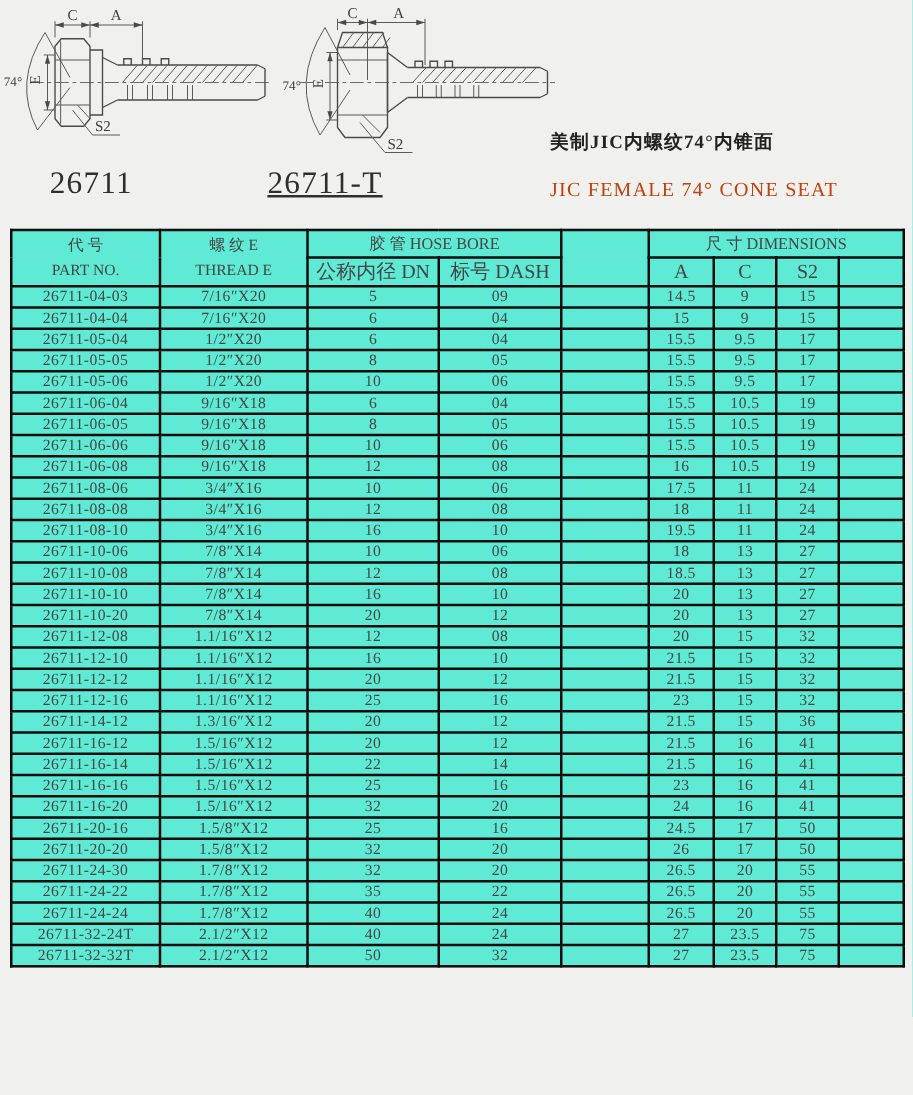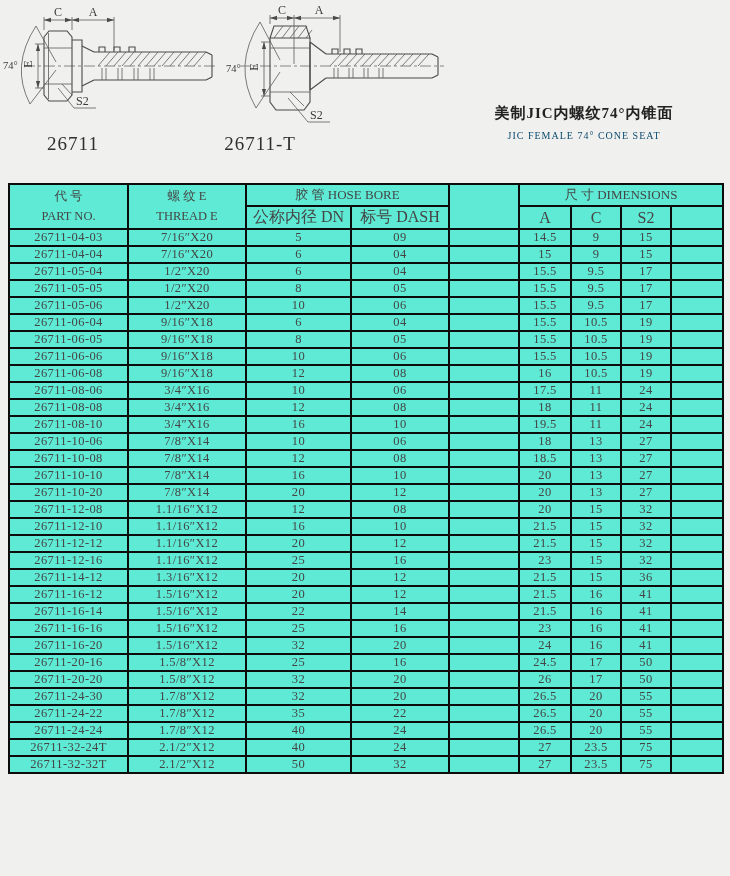--- a/index.html
+++ b/index.html
@@ -14,30 +14,30 @@
   #draw-left{left:2px;}
   #draw-right{left:222px;}
   .drawing svg{display:block;}
   .dwg-line{stroke:#4a4a4a;stroke-width:1.1;fill:none;}
   .dwg-thin{stroke:#5a5a5a;stroke-width:0.8;fill:none;}
   .dwg-center{stroke:#6a6a6a;stroke-width:0.8;fill:none;stroke-dasharray:11 3 3 3;}
   .dwg-arrow{fill:#4a4a4a;stroke:none;}
   .dwg-text{font-family:"Liberation Serif","DejaVu Serif",serif;font-size:12px;fill:#3b3b3b;}
   .dwg-text-sm{font-family:"Liberation Serif","DejaVu Serif",serif;font-size:10.5px;fill:#3b3b3b;}
   .caption{
-    position:absolute;top:133px;font-size:19px;letter-spacing:1px;
+    position:absolute;top:133px;font-size:25px;letter-spacing:1px;
     color:#2f2f2f;text-align:center;width:130px;
   }
   #caption-left{left:8px;}
-  #caption-right{left:195px;}
+  #caption-right{left:195px;text-decoration:underline;}
   .title-block{
-    position:absolute;left:440px;top:104px;width:288px;text-align:center;
+    position:absolute;left:440px;top:104px;width:288px;
   }
   .title-cn{font-size:15px;font-weight:bold;color:#222;letter-spacing:1px;}
-  .title-en{font-size:10px;color:#0c4a6e;margin-top:7px;letter-spacing:1px;white-space:nowrap;}
+  .title-en{font-size:16px;color:#c2410c;margin-top:21px;letter-spacing:1px;white-space:nowrap;}
   
   table.spec{
     position:absolute;left:8px;top:183px;
     border-collapse:collapse;table-layout:fixed;width:714px;
     background:#5eead4;
   }
   table.spec th,table.spec td{
     border:2px solid #0c0c0c;
     padding:0;margin:0;text-align:center;vertical-align:middle;
     font-weight:normal;color:#454545;

